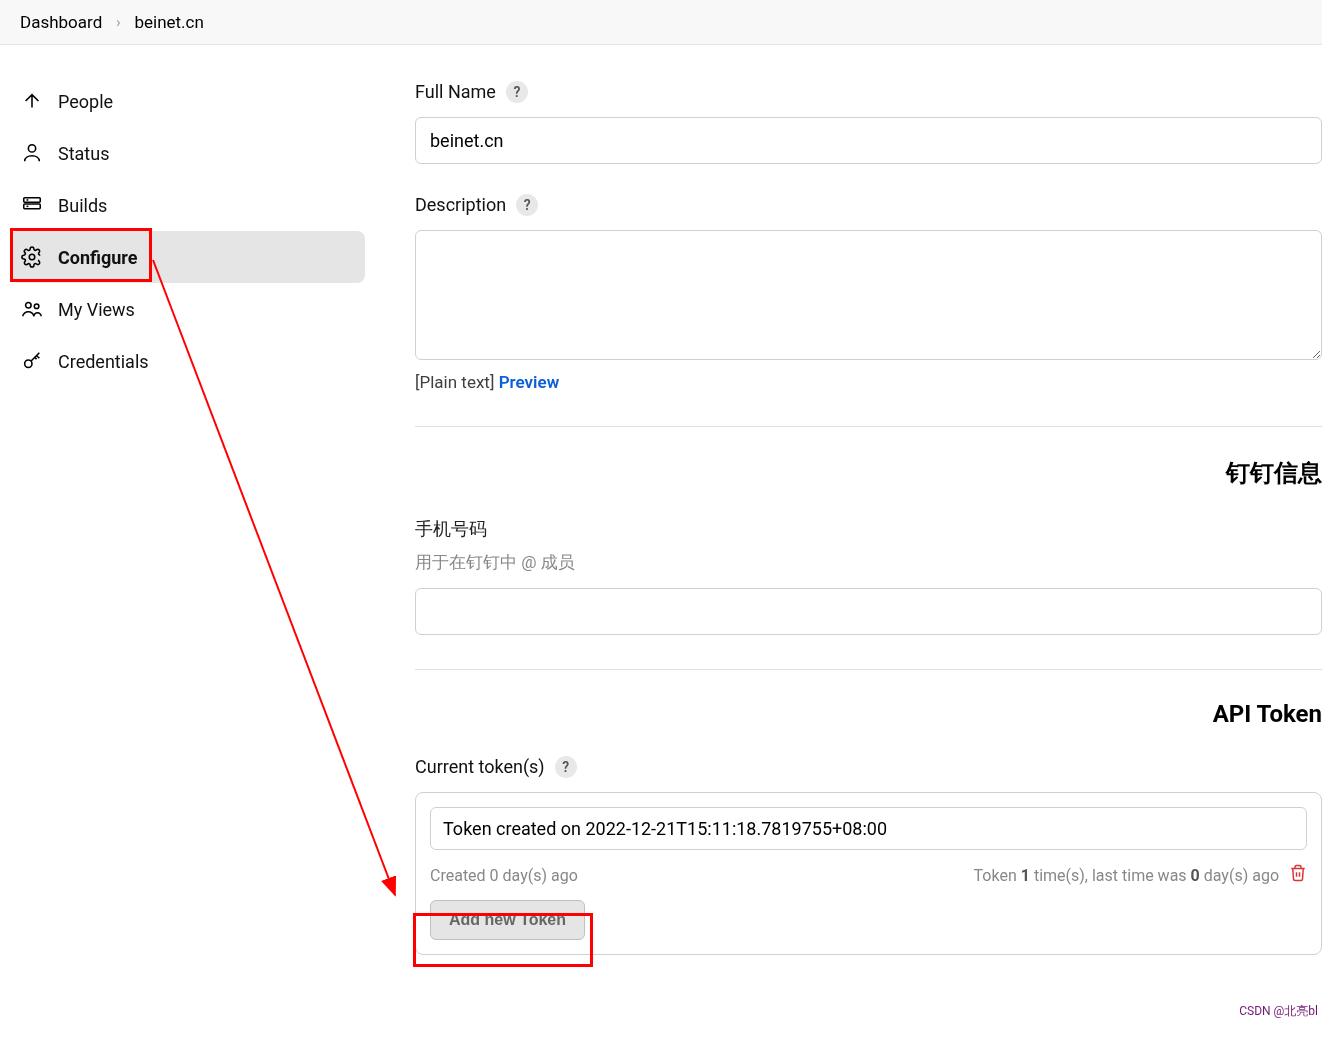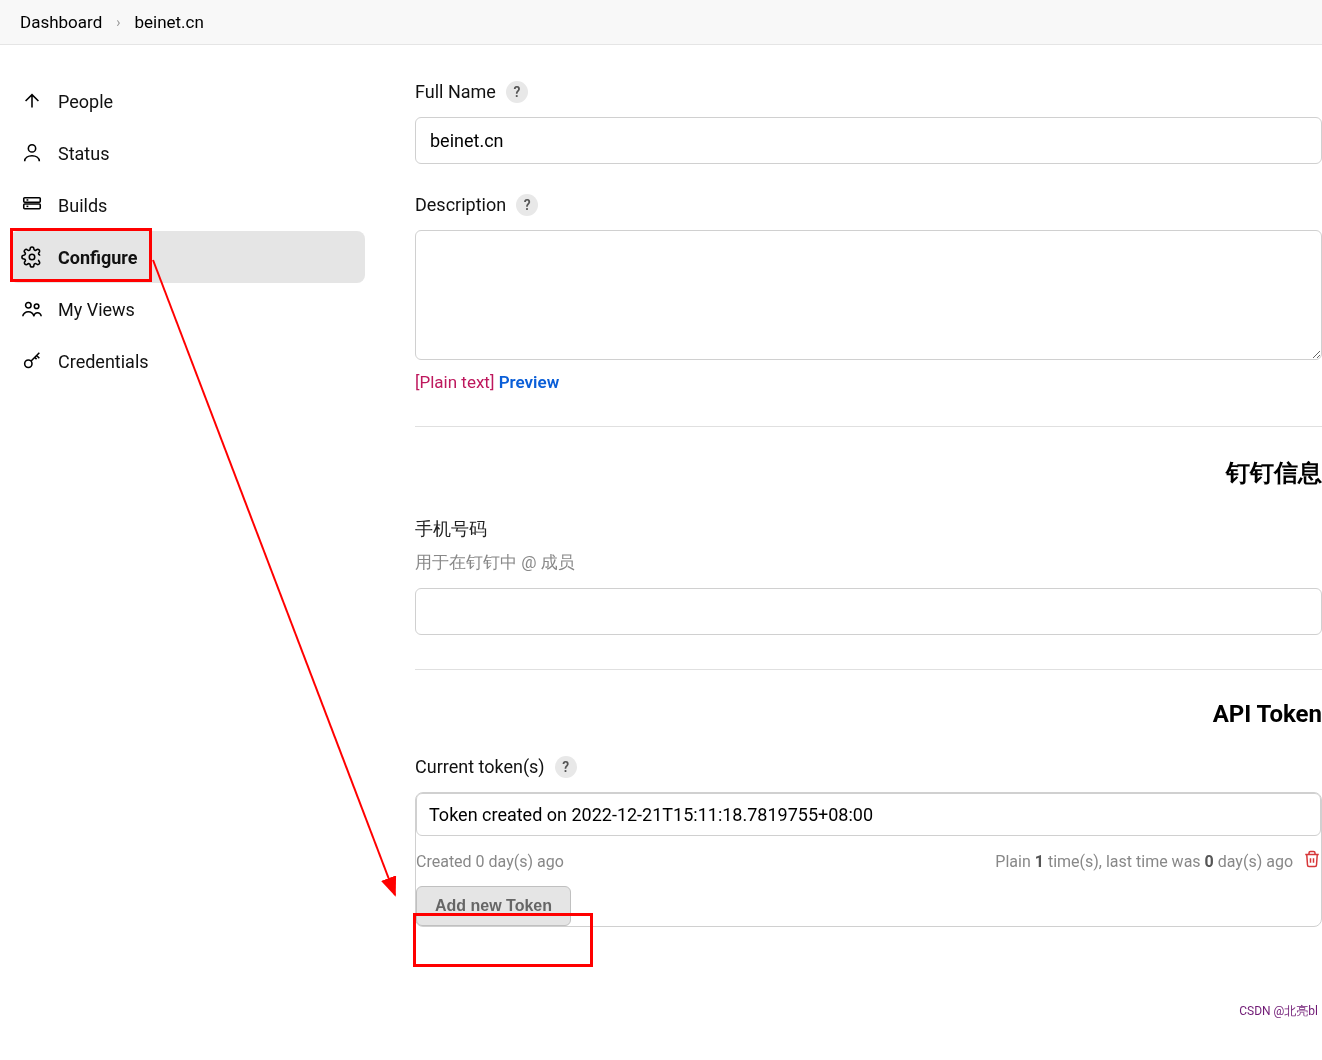--- a/index.html
+++ b/index.html
@@ -114,21 +114,21 @@
       font-family: inherit;
       outline: none;
       min-height: 130px;
       resize: vertical;
     }
     .desc-footer {
       margin-top: 8px;
       font-size: 17px;
     }
     .desc-footer .plain {
-      color: #be185d;
+      color: #404040;
     }
     .desc-footer .preview {
       color: #0b5fd8;
       font-weight: 600;
       cursor: pointer;
       text-align: center;
     }
     .section-divider {
       border: none;
       border-top: 1px solid #e0e0e0;
@@ -146,20 +146,21 @@
       margin-bottom: 10px;
     }
     .sub-desc {
       font-size: 17px;
       color: #888;
       margin-bottom: 14px;
     }
     .token-box {
       border: 1px solid #d0d0d0;
       border-radius: 8px;
+      padding: 14px;
     }
     .token-name-input {
       width: 100%;
       border: 1px solid #d0d0d0;
       border-radius: 6px;
       padding: 10px 12px;
       font-size: 18px;
       font-family: inherit;
       outline: none;
     }
@@ -331,21 +332,21 @@
       <div class="field-label-row">
         <span class="field-label">Current token(s)</span>
         <span class="help-badge">?</span>
       </div>
       <div class="token-box">
         <input type="text" class="token-name-input" value="Token created on 2022-12-21T15:11:18.7819755+08:00" style="">
         <div class="token-meta">
           <span class="token-created">Created 0 day(s) ago</span>
           <span class="token-used">
             <span>
-              <span>Plain </span><b>1</b><span> time(s), last time was </span><b>0</b><span> day(s) ago</span>
+              <span>Token </span><b>1</b><span> time(s), last time was </span><b>0</b><span> day(s) ago</span>
             </span>
             <span class="trash-icon">
               <svg width="18" height="18" viewBox="0 0 24 24" fill="none" stroke="currentColor" stroke-width="2">
                   <path d="M3 6h18M8 6V4a2 2 0 0 1 2-2h4a2 2 0 0 1 2 2v2M19 6l-1 14a2 2 0 0 1-2 2H8a2 2 0 0 1-2-2L5 6"></path>
                   <line x1="10" y1="11" x2="10" y2="17"></line>
                   <line x1="14" y1="11" x2="14" y2="17"></line>
                 </svg>
             </span>
           </span>
         </div>

